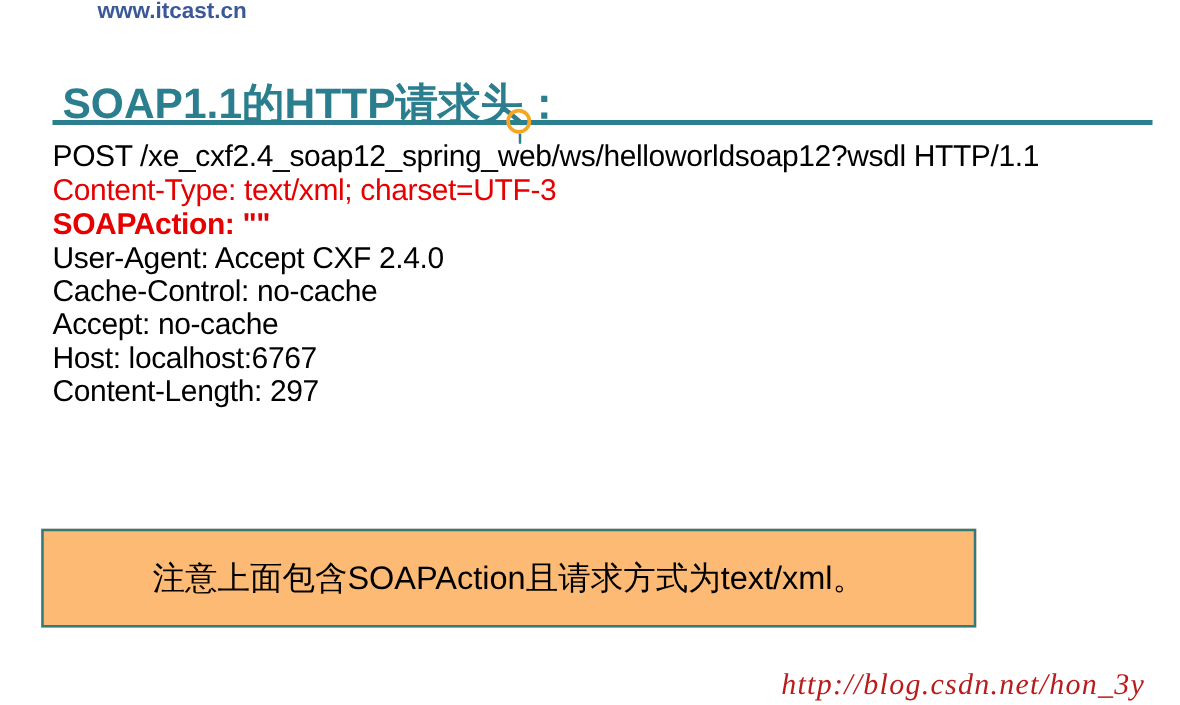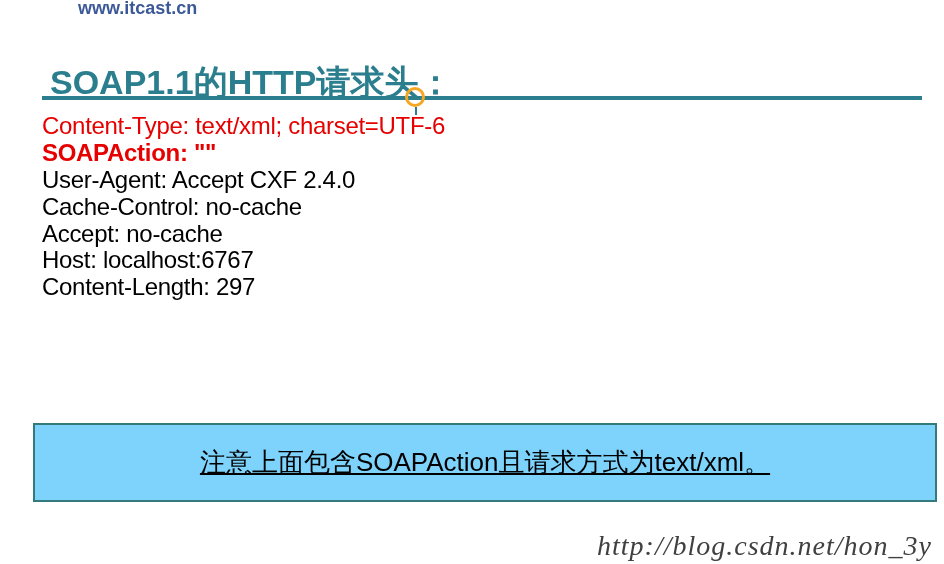--- a/index.html
+++ b/index.html
@@ -77,56 +77,56 @@
       width: 1px;
       height: 20px;
       background: #000;
       vertical-align: middle;
       margin-left: 1px;
     }
     .note-box {
       position: absolute;
       top: 423px;
       left: 33px;
-      width: 904px;
+      width: 748px;
       height: 79px;
-      background: #7dd3fc;
+      background: #fdba74;
       border: 2px solid #357a7a;
       display: flex;
       align-items: center;
       justify-content: center;
       font-size: 26px;
       color: #000000;
-      text-decoration: underline;
     }
     .watermark {
       position: absolute;
       bottom: 2px;
-      right: 12px;
-      color: #404040;
-      font-size: 28px;
+      right: 28px;
+      color: #b91c1c;
+      font-size: 24px;
       font-style: italic;
       font-family: "Times New Roman", serif;
       letter-spacing: 1px;
     }
   </style>
 </head>
 <body>
 
 <div class="top-url">www.itcast.cn</div>
 
 <div class="section-title">
   <span class="bold-part">SOAP1.1</span><span>的</span><span class="bold-part">HTTP</span><span>请求头：</span>
 </div>
 
 <div class="divider-line"></div>
 <div class="diamond-marker"></div>
 
 <div class="headers-block">
-  <span class="line red">Content-Type: text/xml; charset=UTF-6</span>
+  <span class="line black"> POST /xe_cxf2.4_soap12_spring_web/ws/helloworldsoap12?wsdl HTTP/1.1</span>
+  <span class="line red">Content-Type: text/xml; charset=UTF-3</span>
   <span class="line red-bold">SOAPAction: ""</span>
   <span class="line black">User-Agent: Accept CXF 2.4.0</span>
   <span class="line black">Cache-Control: no-cache</span>
   <span class="line black">Accept: no-cache</span>
   <span class="line black">Host: localhost:6767</span>
   <span class="line black">Content-Length: 297</span>
 </div>
 
 <div class="note-box">
   <span>注意上面包含SOAPAction且请求方式为text/xml。</span>

